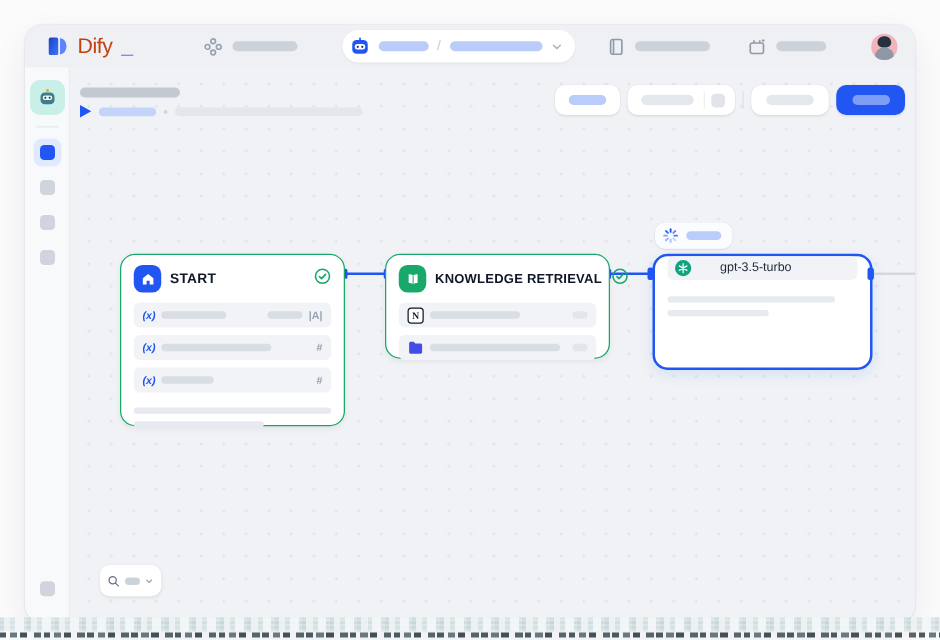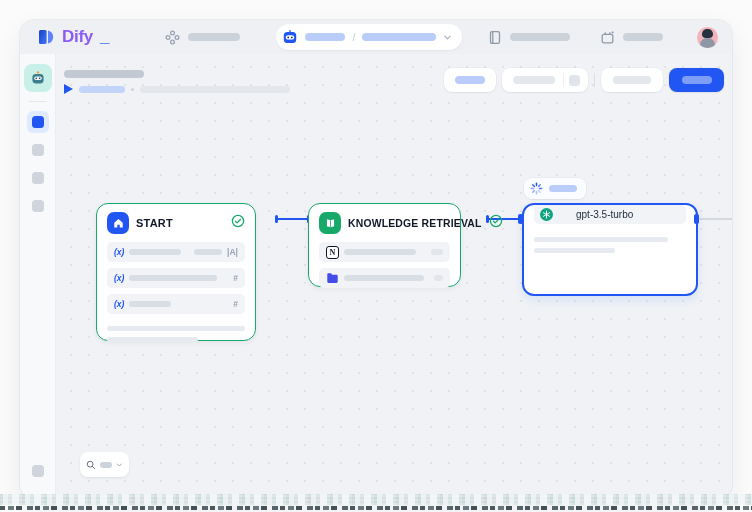--- a/index.html
+++ b/index.html
@@ -18,21 +18,21 @@
     box-shadow: 0 0 0 1px rgba(16,24,40,.05), 0 10px 28px rgba(16,24,40,.07);
     overflow: hidden;
   }
   
   .hdr {
     height: 34px; background: var(--header-bg);
     display: flex; align-items: center;
     padding: 0 14px 0 16px;
   }
   .brand { display: flex; align-items: center; gap: 6px; }
-  .brand-text { font-size: 17px; font-weight: 700; letter-spacing: -0.3px; color: #8b5cf6; }
+  .brand-text { font-size: 17px; font-weight: 400; letter-spacing: -0.3px; color: #c2410c; }
   .brand-cursor { font-size: 17px; font-weight: 800; color: var(--accent); margin-left: 1px; }
   .hicon { display: inline-flex; align-items: center; justify-content: center; }
   .bar { border-radius: 99px; background: var(--bar-gray); height: 8px; display: inline-block; }
   .bar.light { background: var(--bar-light); }
   .bar.blue  { background: var(--accent-soft); }
   .hdr-pill {
     height: 26px; background: #fff; border-radius: 13px;
     display: flex; align-items: center; gap: 7px; padding: 0 10px 0 6px;
     box-shadow: 0 1px 2px rgba(16,24,40,.05);
   }
@@ -274,21 +274,21 @@
           </div>
         <div class="tbtn primary" style="width:55px">
             <span class="bar" style="width:30px;background:#7e9df7"></span>
           </div>
       </div>
 
       <div class="edge" style="left:220px;width:33px"></div>
       <div class="edge" style="left:431px;width:36px"></div>
       <div class="edge gray" style="left:641px;width:35px"></div>
 
-      <div class="node green" style="left:40px;top:149px;width:160px;height:138px">
+      <div class="node green" style="left:40px;top:149px;width:180px;height:138px">
         <div class="node-hd">
           <span class="node-ic" style="background:var(--accent)">
             <svg width="13" height="13" viewBox="0 0 16 16">
                 <path d="M8 2.6L2.8 7v6h3.7V9.4h3V13h3.7V7z" fill="#fff"></path>
               </svg>
           </span>
           <span class="node-title">START</span>
           <span>
             <svg width="14" height="14" viewBox="0 0 14 14">
                 <circle cx="7" cy="7" r="5.6" fill="none" stroke="var(--green)" stroke-width="1.3"></circle>
@@ -316,21 +316,21 @@
             <span class="spacer"></span>
             <span class="nrow-suffix">#</span>
           </div>
         </div>
         <div class="node-foot">
           <div class="footbar" style="width:100%;margin-bottom:6px"></div>
           <div class="footbar" style="width:66%"></div>
         </div>
       </div>
 
-      <div class="node green" style="left:252px;top:149px;width:153px;height:84px">
+      <div class="node green" style="left:252px;top:149px;width:180px;height:84px">
         <div class="node-hd">
           <span class="node-ic" style="background:var(--green)">
             <svg width="13" height="13" viewBox="0 0 16 16">
                 <path d="M8 4.2C6.9 3.3 5.4 3 3.6 3v8.6c1.8 0 3.3.3 4.4 1.2 1.1-.9 2.6-1.2 4.4-1.2V3C10.6 3 9.1 3.3 8 4.2z" fill="#fff"></path>
                 <path d="M8 4.4v8.2" stroke="var(--green)" stroke-width="1"></path>
               </svg>
           </span>
           <span class="node-title sm">KNOWLEDGE RETRIEVAL</span>
           <span>
             <svg width="14" height="14" viewBox="0 0 14 14">

